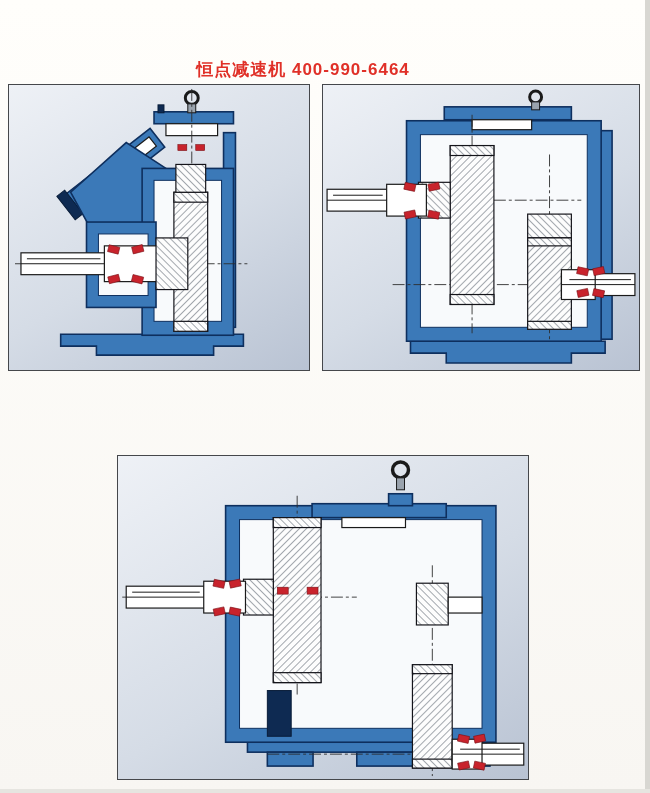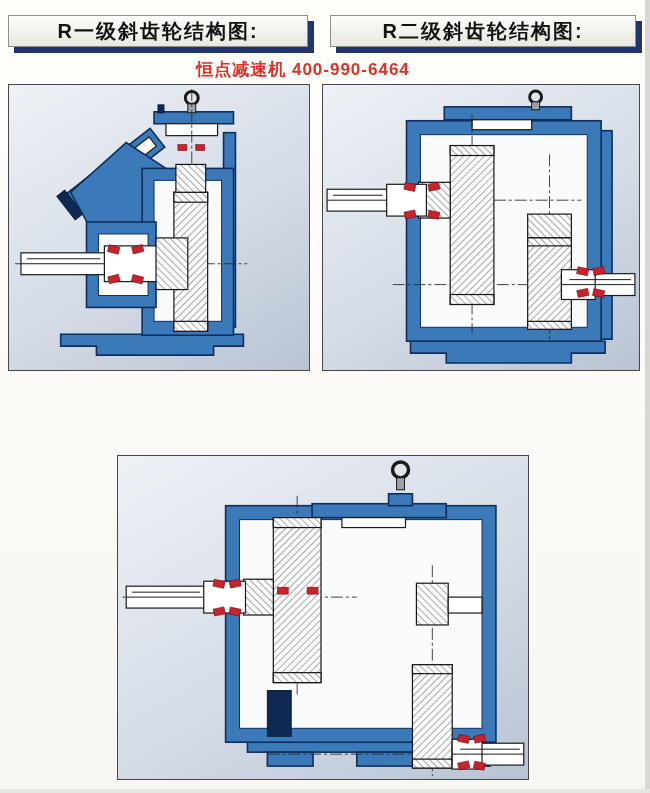--- a/index.html
+++ b/index.html
@@ -47,26 +47,20 @@
   .edge { stroke:#1a1a1a; stroke-width:1; fill:none; }
   .brg  { fill:#c8232c; stroke:#7a1016; stroke-width:0.6; }
   .dark { fill:#0e2a52; stroke:#081c38; stroke-width:1; }
   .gear { stroke:#14141a; stroke-width:1.2; }
 </style>
 </head>
 <body>
 
 <div class="page">
 
-  <div class="title-bar t1">
-    <span>R一级斜齿轮结构图:</span>
-  </div>
-  <div class="title-bar t2">
-    <span>R二级斜齿轮结构图:</span>
-  </div>
 
   <div class="watermark">
     <span>恒点减速机</span>
     <span>400-990-6464</span>
   </div>
 
   <div class="panel p1">
     <svg viewBox="0 0 302 287">
       <defs>
         <pattern id="g1a" width="5" height="5" patternUnits="userSpaceOnUse" patternTransform="rotate(45)">

